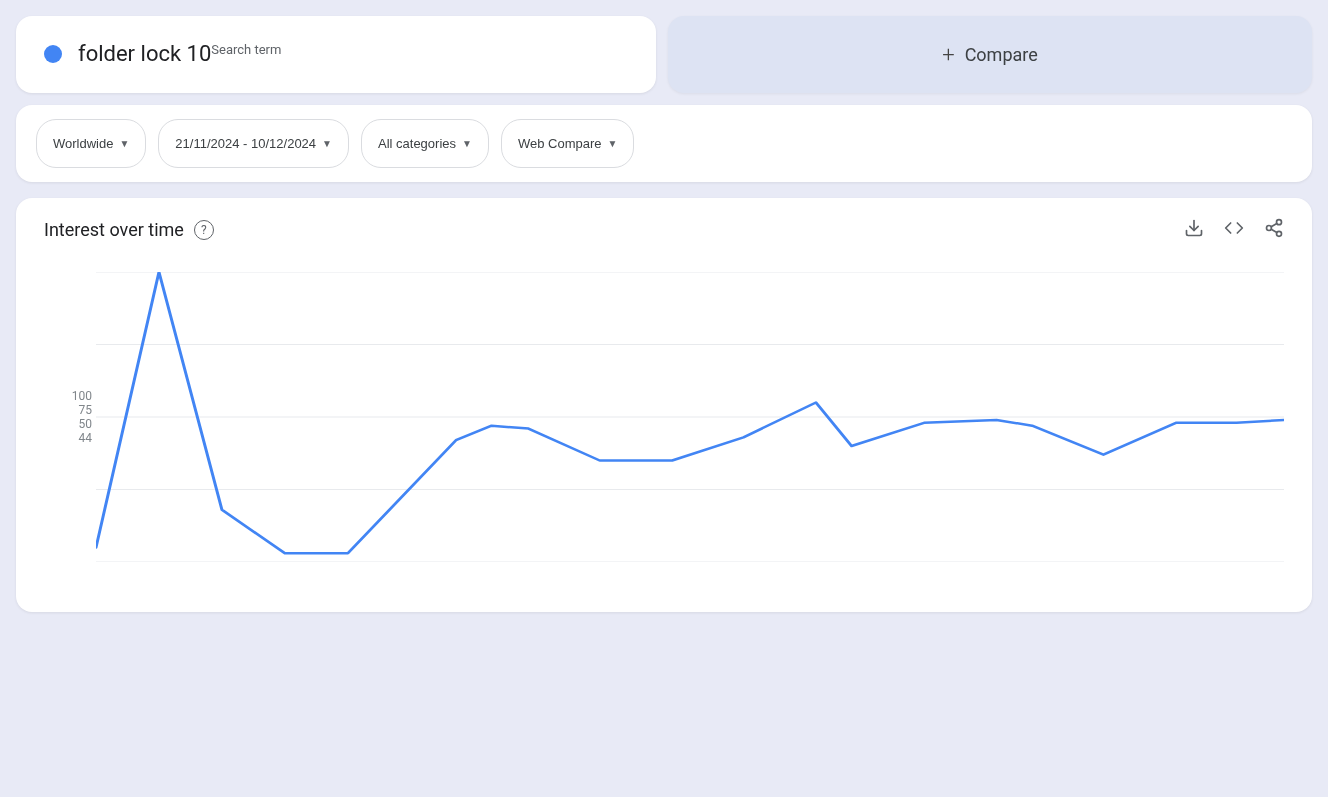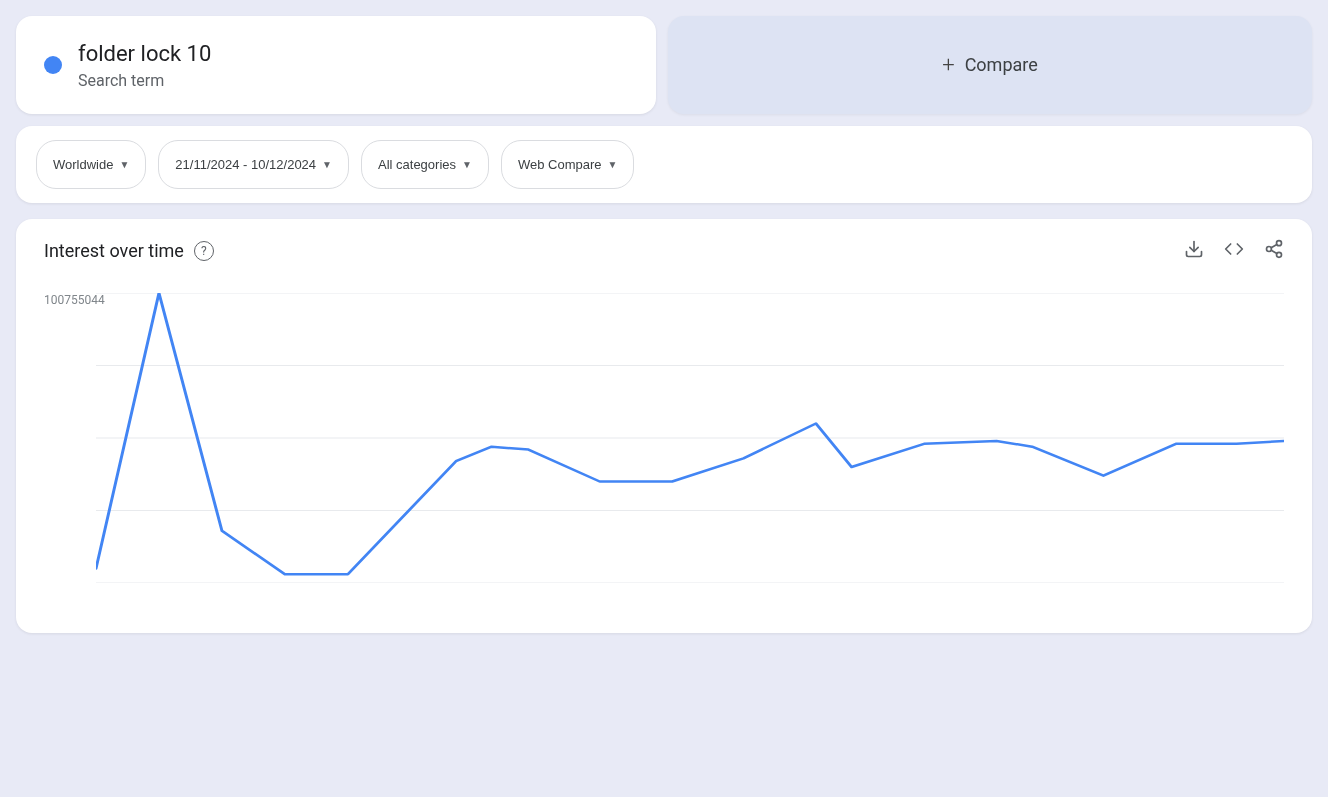--- a/index.html
+++ b/index.html
@@ -26,30 +26,30 @@
     }
     .search-dot {
       width: 18px;
       height: 18px;
       border-radius: 50%;
       background: #4285f4;
       flex-shrink: 0;
     }
     .search-term-text {
       display: flex;
-      flex-direction: column;
+      flex-direction: row;
     }
     .search-term-title {
       font-size: 22px;
       font-weight: 400;
       color: #202124;
       line-height: 1.3;
     }
     .search-term-label {
-      font-size: 16px;
+      font-size: 13px;
       color: #5f6368;
       margin-top: 2px;
     }
     .compare-card {
       background: #dde3f3;
       border-radius: 16px;
       flex: 1;
       display: flex;
       align-items: center;
       justify-content: center;
@@ -143,22 +143,22 @@
       height: 320px;
       width: 100%;
     }
     .y-axis-labels {
       position: absolute;
       left: 0;
       top: 0;
       bottom: 30px;
       width: 48px;
       display: flex;
-      flex-direction: row;
-      justify-content: space-between;
+      flex-direction: column;
+      justify-content: center;
     }
     .y-label {
       font-size: 12px;
       color: #80868b;
       text-align: right;
     }
     .chart-area {
       position: absolute;
       left: 52px;
       right: 0;

